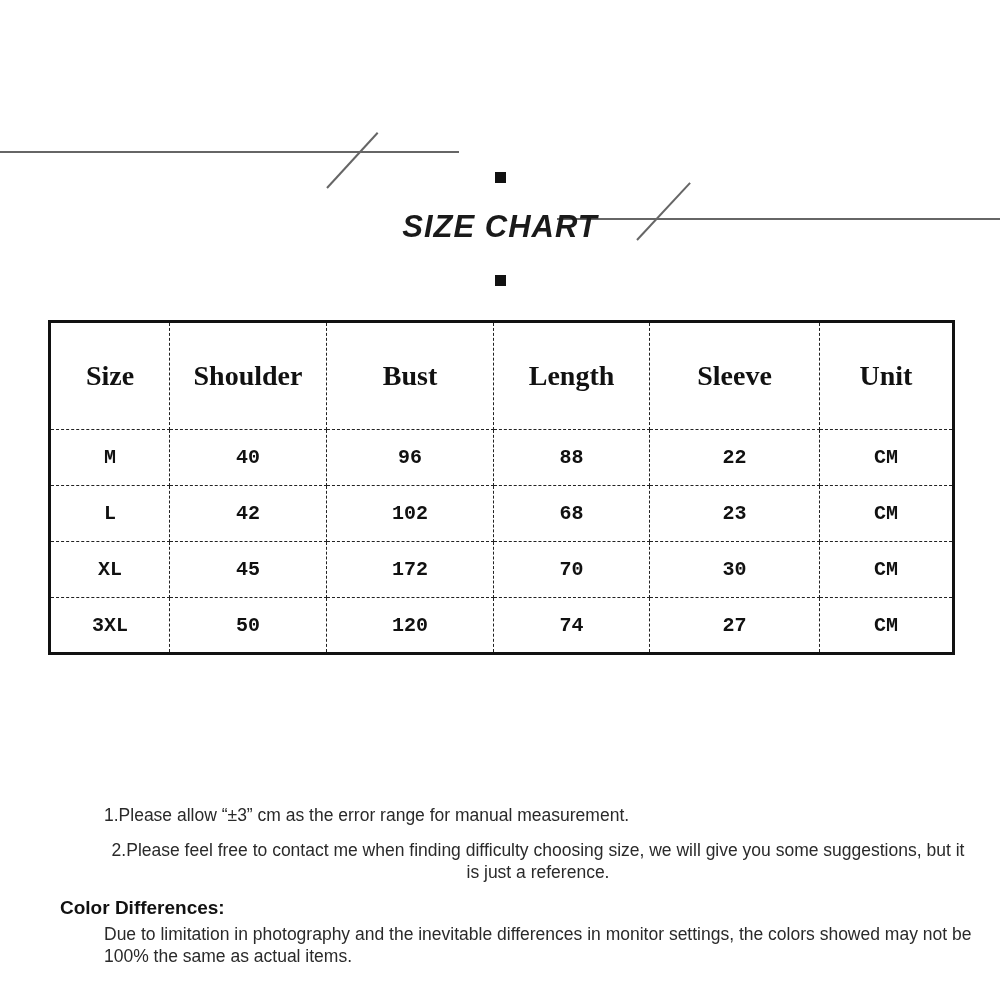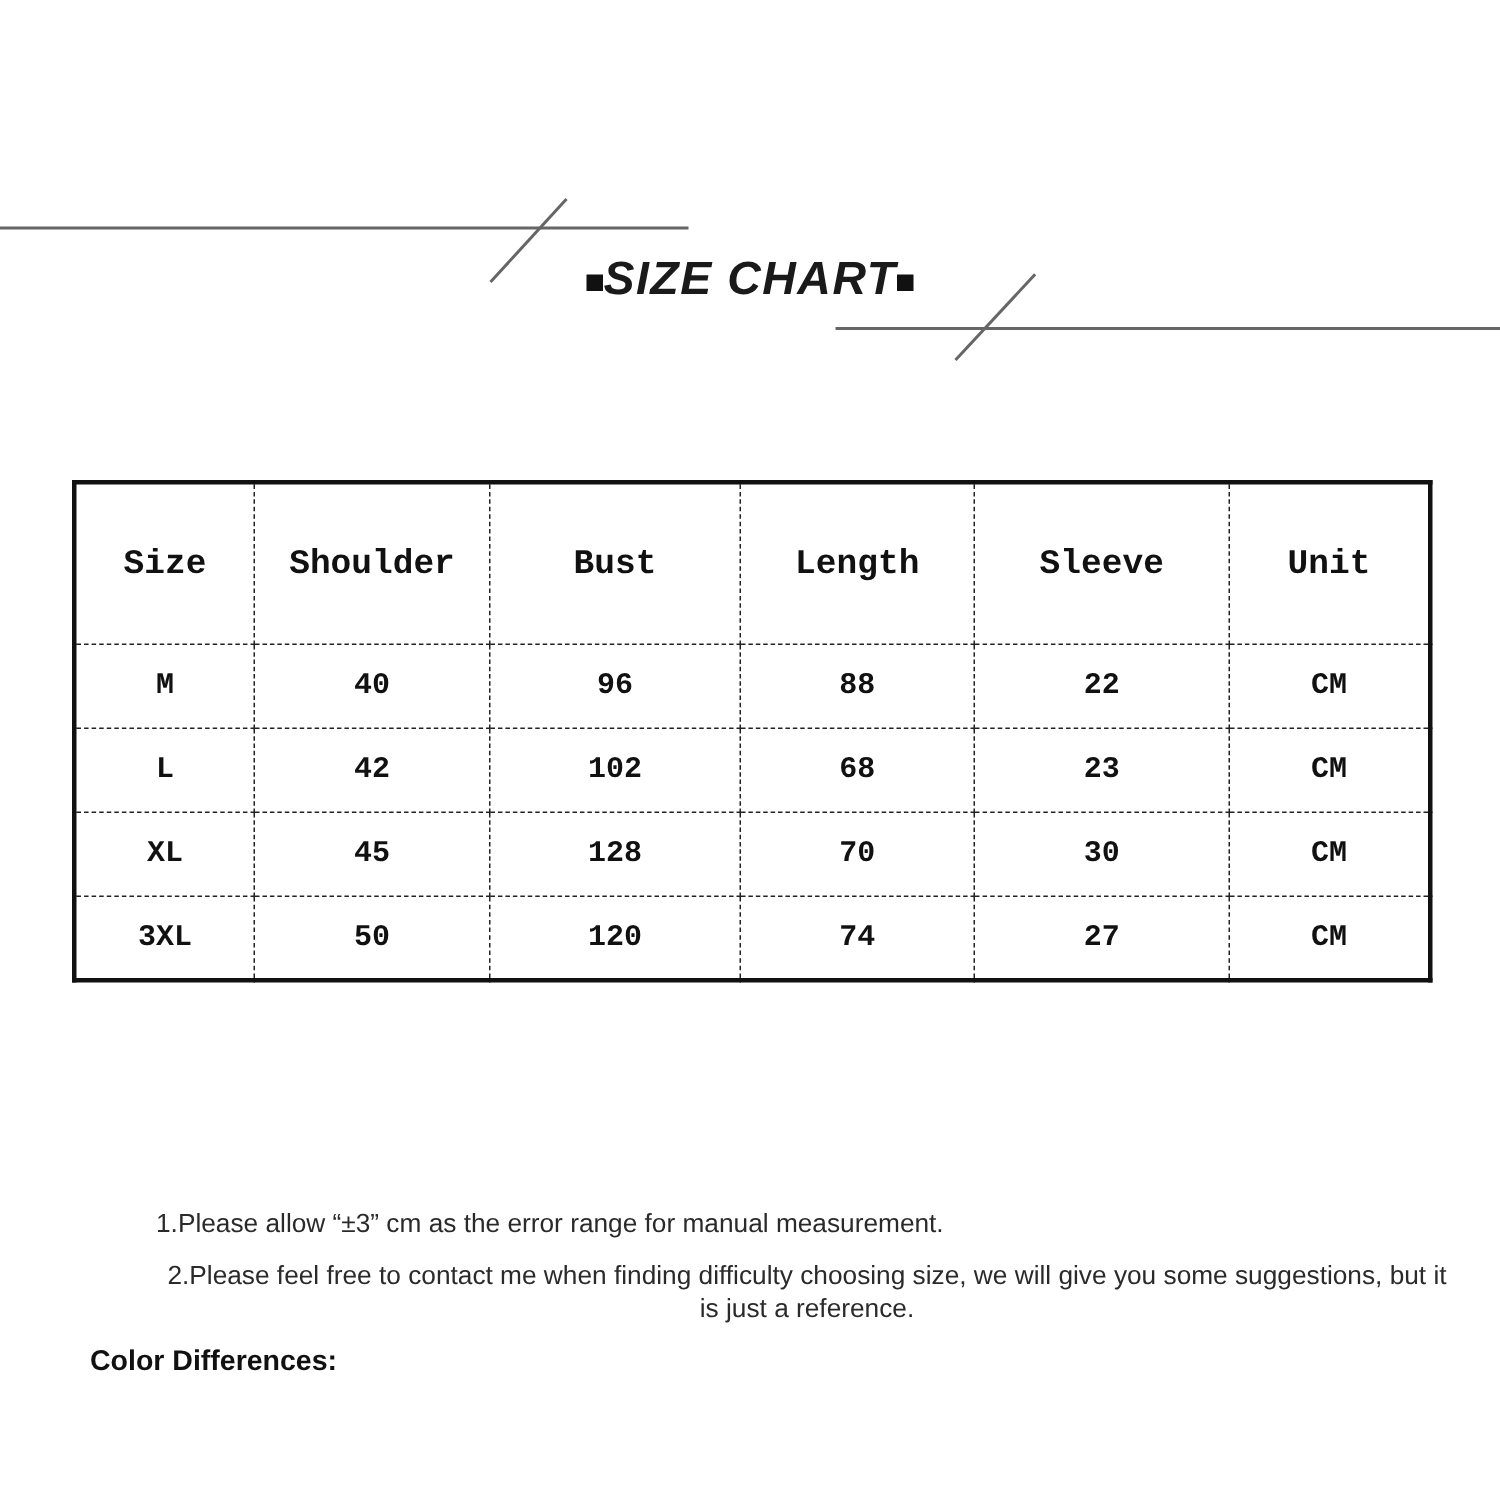--- a/index.html
+++ b/index.html
@@ -33,20 +33,22 @@
   .deco-diag-right { left: 637px; top: 239px; width: 78px; transform: rotate(-47.1deg); }
 
   
   .title-row {
     position: absolute;
     left: 0; top: 168px;
     width: 1000px;
     display: flex;
     align-items: center;
     justify-content: center;
+    gap: 26px;
+    flex-direction: column;
   }
   .title-square {
     width: 11px; height: 11px;
     background: #111111;
     flex: 0 0 auto;
     margin-top: 4px;
   }
   .title-text {
     font-size: 31px;
     font-weight: bold;
@@ -66,21 +68,21 @@
     border: 3px solid #111111;
     font-family: "Liberation Mono", "DejaVu Sans Mono", monospace;
     font-weight: bold;
     color: #111111;
   }
   .size-table th, .size-table td {
     border: 1px dashed #222222;
     text-align: center;
     vertical-align: middle;
   }
-  .size-table th { height: 108px; font-size: 23px; font-weight: bold; }
+  .size-table th { height: 108px; font-size: 28px; font-weight: bold; font-family: Liberation Serif, serif; }
   .size-table td { height: 56px;  font-size: 20px; }
 
   
   .notes {
     position: absolute;
     left: 60px; top: 804px;
     width: 912px;
     color: #2a2a2a;
     font-size: 17.5px;
   }
@@ -143,35 +145,36 @@
         <td>L</td>
         <td>42</td>
         <td>102</td>
         <td>68</td>
         <td>23</td>
         <td>CM</td>
       </tr>
       <tr>
         <td>XL</td>
         <td>45</td>
-        <td>128</td>
+        <td>172</td>
         <td>70</td>
         <td>30</td>
         <td>CM</td>
       </tr>
       <tr>
         <td>3XL</td>
         <td>50</td>
         <td>120</td>
         <td>74</td>
         <td>27</td>
         <td>CM</td>
       </tr>
     </tbody>
   </table>
 
   <div class="notes">
     <p class="note-1">1.Please allow “±3” cm as the error range for manual measurement.</p>
     <p class="note-2">2.Please feel free to contact me when finding difficulty choosing size, we will give you some suggestions, but it is just a reference.</p>
     <div class="color-heading">Color Differences:</div>
+    <p class="color-note">Due to limitation in photography and the inevitable differences in monitor settings, the colors showed may not be 100% the same as actual items.</p>
   </div>
 
 </div>
 
 </body></html>

